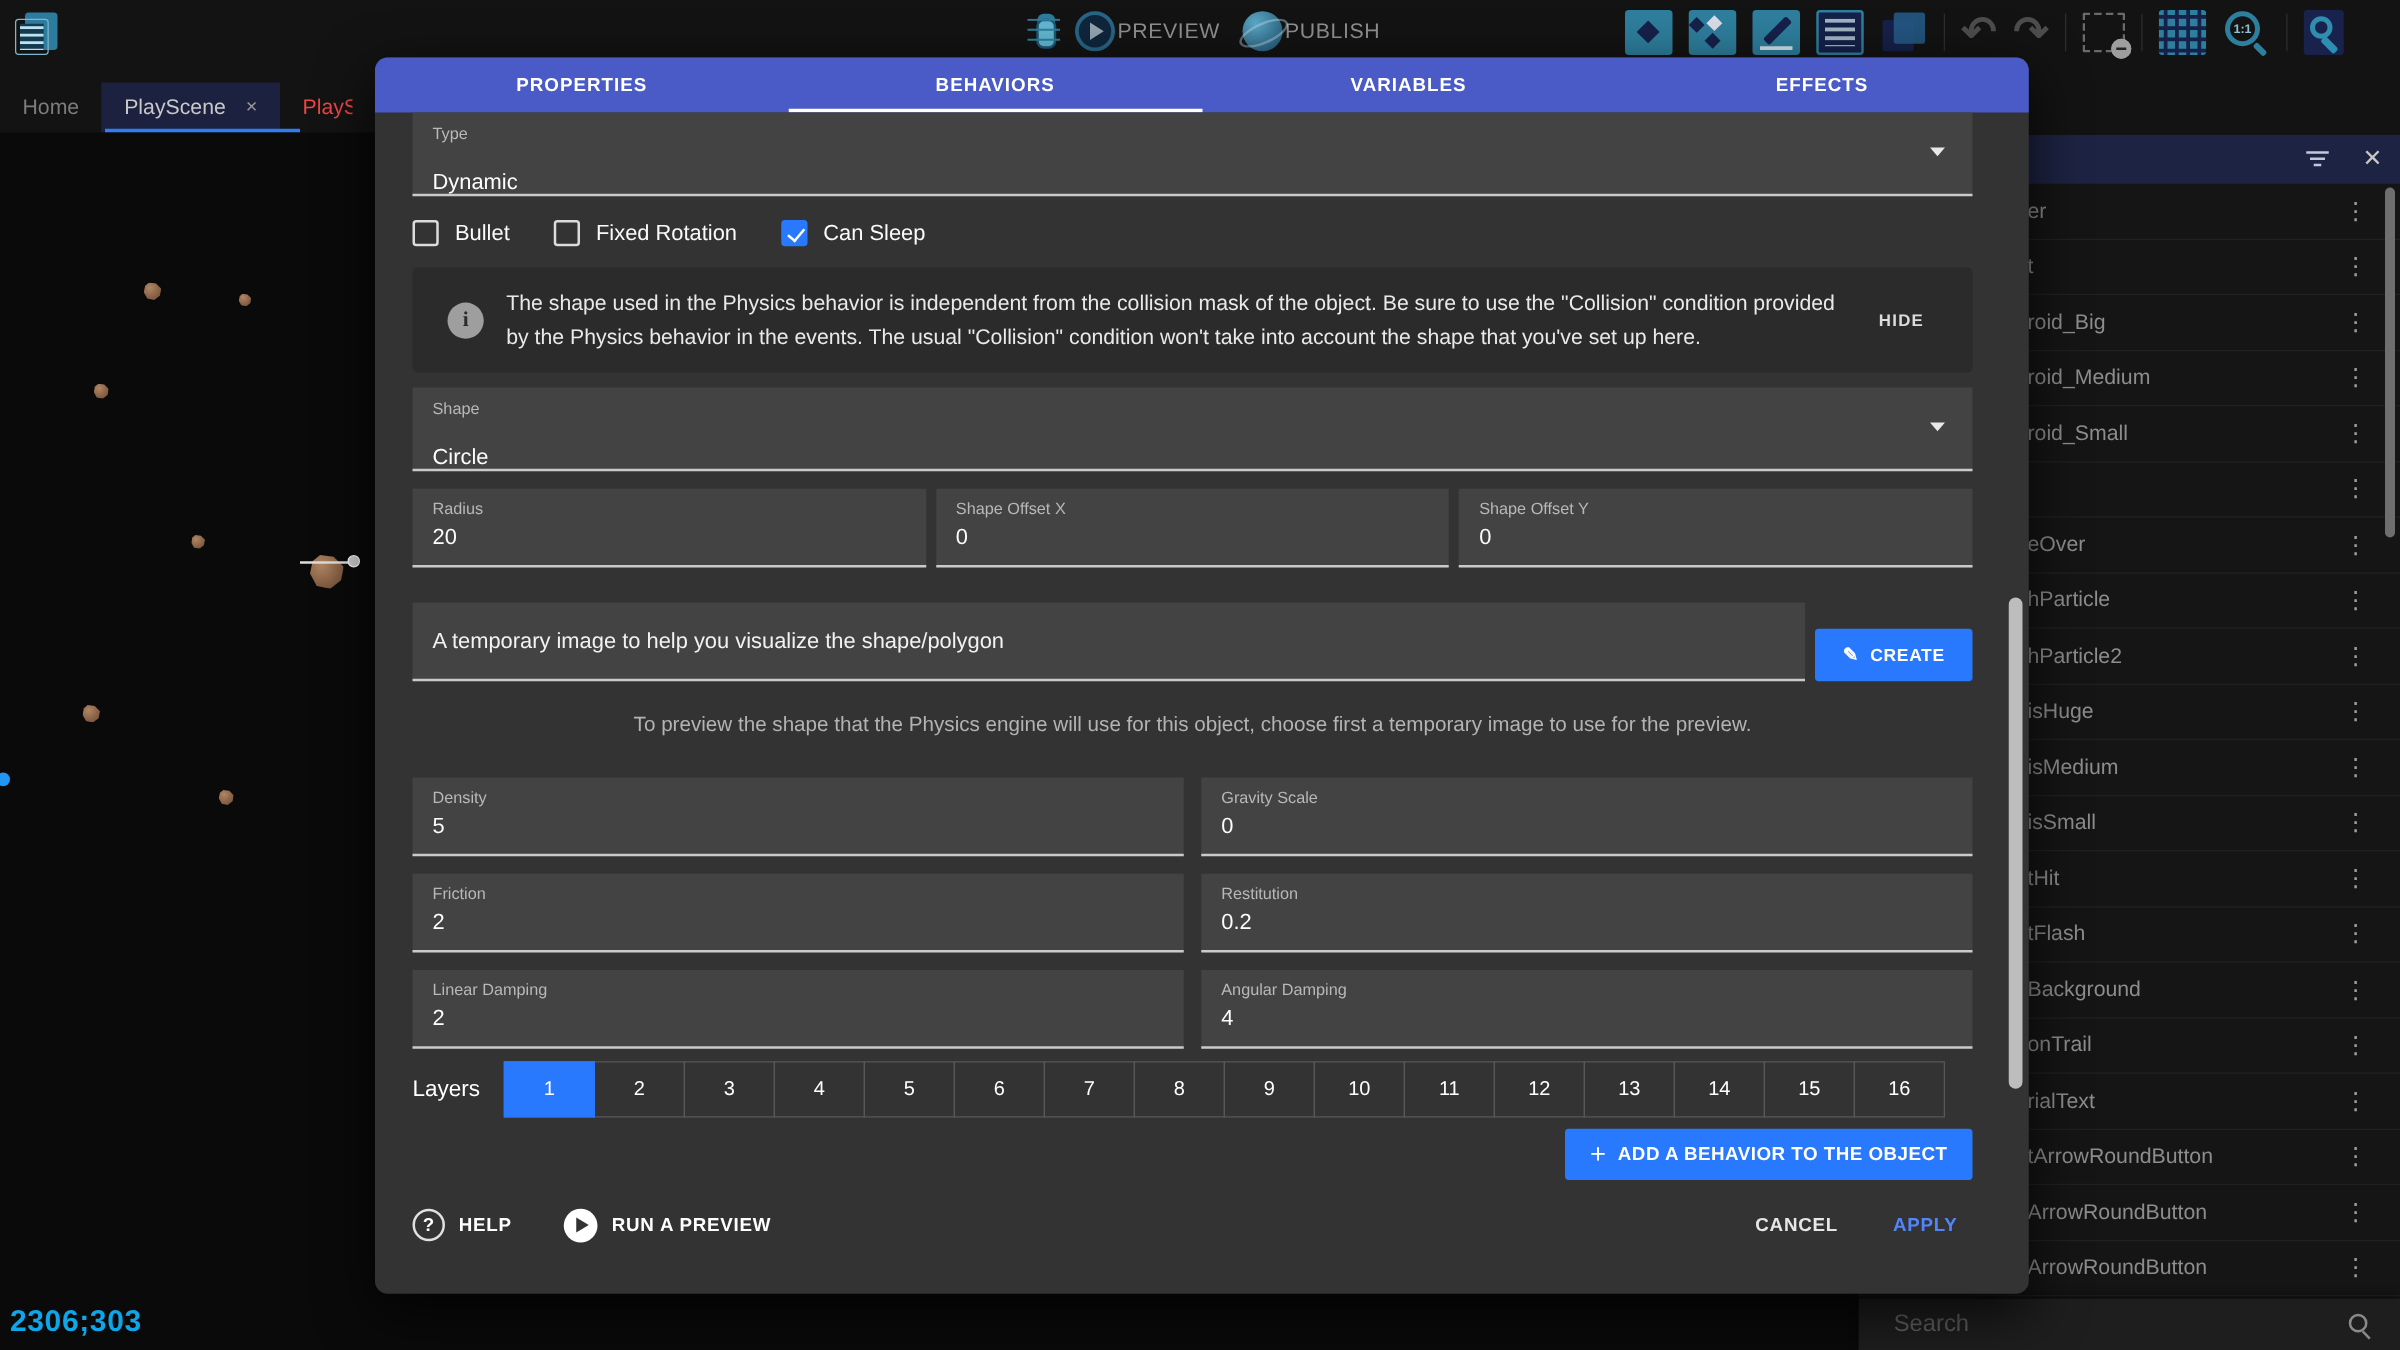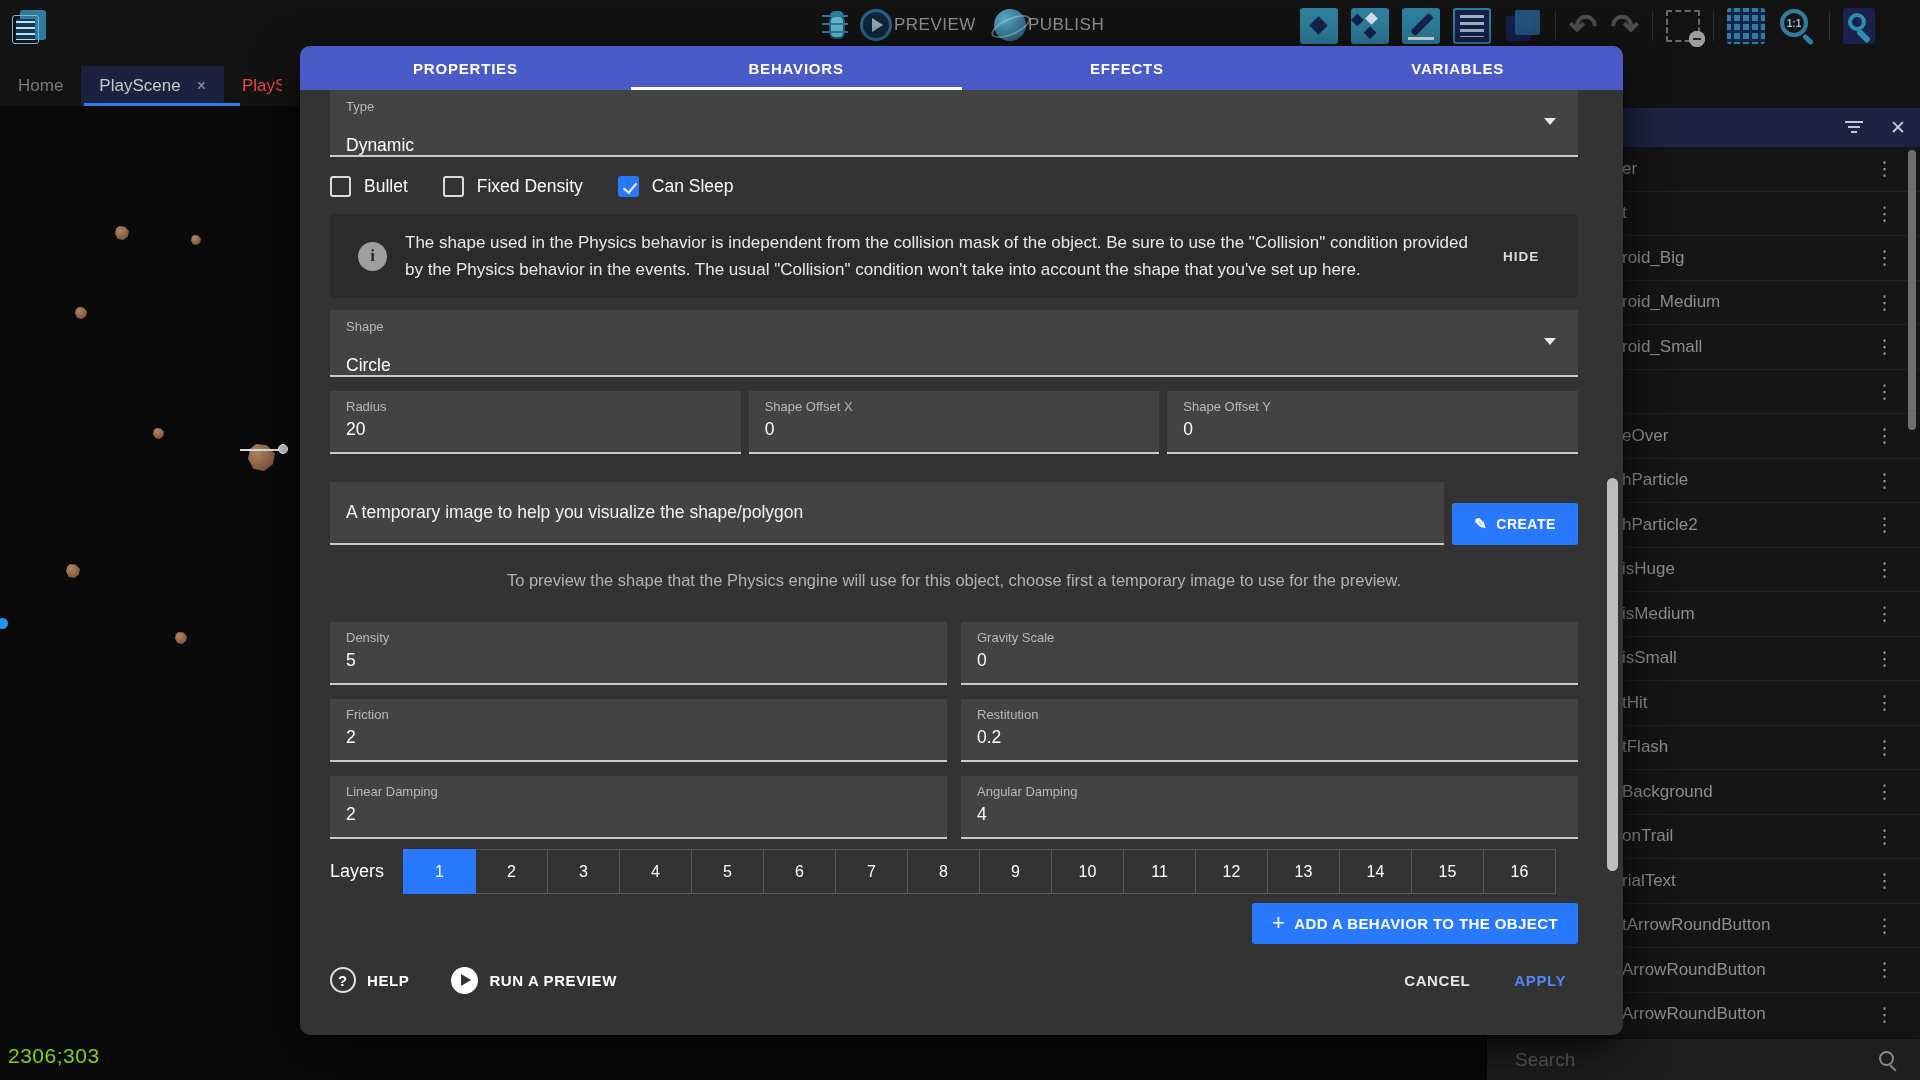--- a/index.html
+++ b/index.html
@@ -56,21 +56,21 @@
   .etab.clipped{max-width:58px;overflow:hidden;white-space:nowrap;color:#ef4444;}
   .tab-indicator{position:absolute;left:84px;top:103px;width:156px;height:3px;background:#2e7ef0;}
 
   
   .canvas{position:absolute;left:0;top:106px;width:1487px;height:974px;background:#0a0a0a;}
   .asteroid{position:absolute;clip-path:polygon(30% 0,70% 5%,100% 35%,92% 75%,60% 100%,20% 92%,0 55%,8% 18%);
             background:radial-gradient(circle at 35% 30%,#b08663,#8a6247 55%,#6b4a35);}
   .sel-line{position:absolute;left:240px;top:343px;width:42px;height:2px;background:#dcdcdc;}
   .sel-dot{position:absolute;left:278px;top:338px;width:10px;height:10px;border-radius:50%;background:#cfcfcf;border:1px solid #fff;}
   .blue-dot{position:absolute;left:-3px;top:512px;width:11px;height:11px;border-radius:50%;background:#2196f3;}
-  .coords{position:absolute;left:8px;top:938px;color:#84cc16;font-size:21px;font-weight:normal;letter-spacing:.5px;}
+  .coords{position:absolute;left:8px;top:938px;color:#0ea5e9;font-size:24px;font-weight:bold;letter-spacing:.5px;}
 
   
   .panel{position:absolute;left:1487px;top:108px;width:433px;height:972px;background:#151515;}
   .panel-header{height:39px;background:#1d2342;display:flex;align-items:center;justify-content:flex-end;gap:26px;padding-right:14px;}
   .filter-icon{width:20px;height:14px;display:flex;flex-direction:column;align-items:center;gap:3px;}
   .filter-icon i{display:block;height:2px;background:#c2c7de;}
   .filter-icon i:nth-child(1){width:18px}.filter-icon i:nth-child(2){width:12px}.filter-icon i:nth-child(3){width:6px}
   .panel-close{color:#c8c8c8;font-size:19px;line-height:19px;}
   .obj-list{position:absolute;top:39px;left:0;right:0;}
   .obj-row{height:44.5px;display:flex;align-items:center;border-bottom:1px solid rgba(255,255,255,.055);padding-left:135px;padding-right:26px;}
@@ -333,41 +333,41 @@
     </div>
   </div>
 
   <div class="dialog">
     <div class="dlg-tabs">
 
         <div class="dlg-tab">PROPERTIES</div>
 
         <div class="dlg-tab active">BEHAVIORS</div>
 
+        <div class="dlg-tab">VARIABLES</div>
+
         <div class="dlg-tab">EFFECTS</div>
-
-        <div class="dlg-tab">VARIABLES</div>
       </div>
 
     <div class="dlg-body">
 
       <div class="ffield select-field" style="margin-top:0">
         <div class="lab">Type</div>
         <div class="val">Dynamic</div>
         <span class="caret"></span>
       </div>
 
       <div class="chk-row">
         <div class="chk-item">
           <span class="chkbox"></span>
           <span class="cl">Bullet</span>
         </div>
         <div class="chk-item">
           <span class="chkbox"></span>
-          <span class="cl">Fixed Density</span>
+          <span class="cl">Fixed Rotation</span>
         </div>
         <div class="chk-item">
           <span class="chkbox checked"></span>
           <span class="cl">Can Sleep</span>
         </div>
       </div>
 
       <div class="info-box">
         <span class="info-icon">i</span>
         <div class="info-text">The shape used in the Physics behavior is independent from the collision mask of the object. Be sure to use the "Collision" condition provided by the Physics behavior in the events. The usual "Collision" condition won't take into account the shape that you've set up here.</div>

